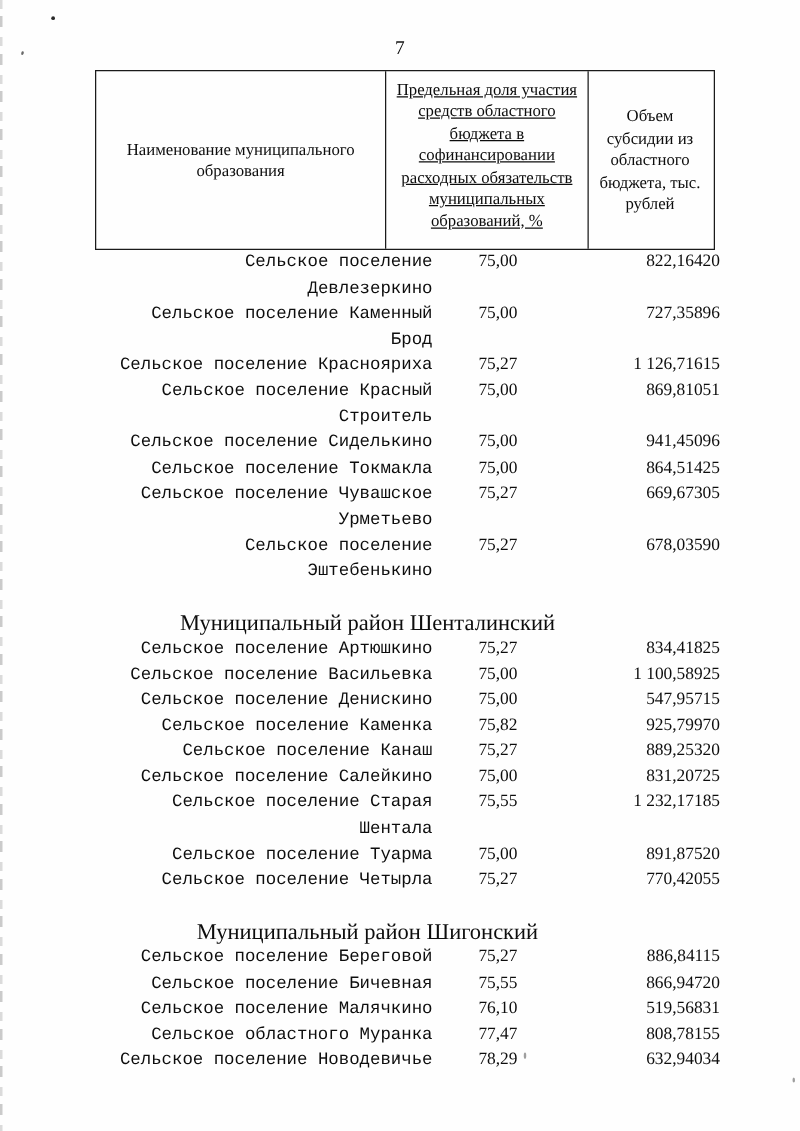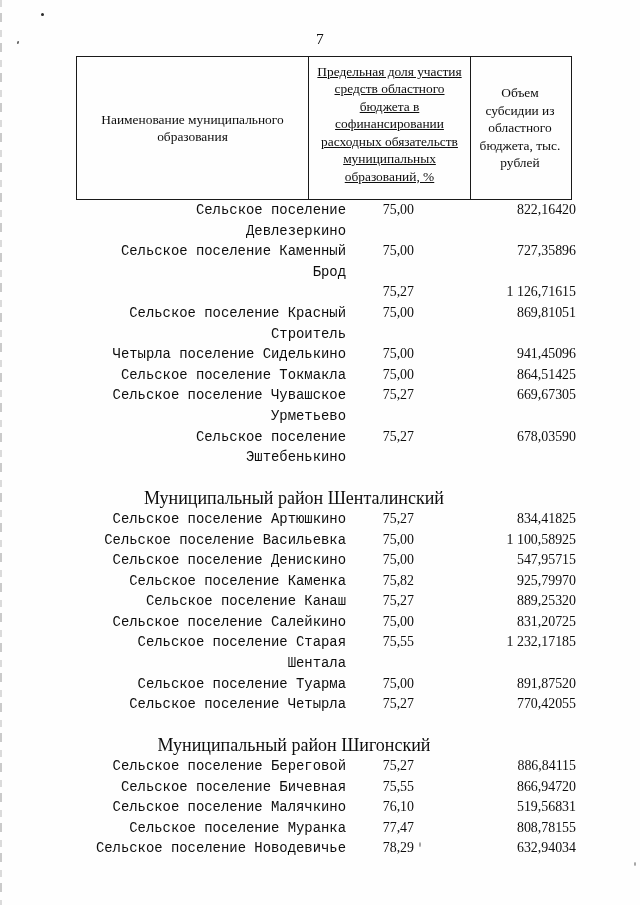--- a/index.html
+++ b/index.html
@@ -163,31 +163,32 @@
         <span class="row-share">75,00</span>
         <span class="row-value">822,16420</span>
       </div>
       <div class="row">
         <span class="row-name">Сельское поселение Каменный
 Брод</span>
         <span class="row-share">75,00</span>
         <span class="row-value">727,35896</span>
       </div>
       <div class="row">
+        <span class="row-name">Сельское поселение Краснояриха</span>
         <span class="row-share">75,27</span>
         <span class="row-value">1 126,71615</span>
       </div>
       <div class="row">
         <span class="row-name">Сельское поселение Красный
 Строитель</span>
         <span class="row-share">75,00</span>
         <span class="row-value">869,81051</span>
       </div>
       <div class="row">
-        <span class="row-name">Четырла поселение Сиделькино</span>
+        <span class="row-name">Сельское поселение Сиделькино</span>
         <span class="row-share">75,00</span>
         <span class="row-value">941,45096</span>
       </div>
       <div class="row">
         <span class="row-name">Сельское поселение Токмакла</span>
         <span class="row-share">75,00</span>
         <span class="row-value">864,51425</span>
       </div>
       <div class="row">
         <span class="row-name">Сельское поселение Чувашское
@@ -260,21 +261,21 @@
         <span class="row-name">Сельское поселение Бичевная</span>
         <span class="row-share">75,55</span>
         <span class="row-value">866,94720</span>
       </div>
       <div class="row">
         <span class="row-name">Сельское поселение Малячкино</span>
         <span class="row-share">76,10</span>
         <span class="row-value">519,56831</span>
       </div>
       <div class="row">
-        <span class="row-name">Сельское поселение Муранка</span>
+        <span class="row-name">Сельское областного Муранка</span>
         <span class="row-share">77,47</span>
         <span class="row-value">808,78155</span>
       </div>
       <div class="row">
         <span class="row-name">Сельское поселение Новодевичье</span>
         <span class="row-share">78,29</span>
         <span class="row-value">632,94034</span>
       </div>
     </div>
 

